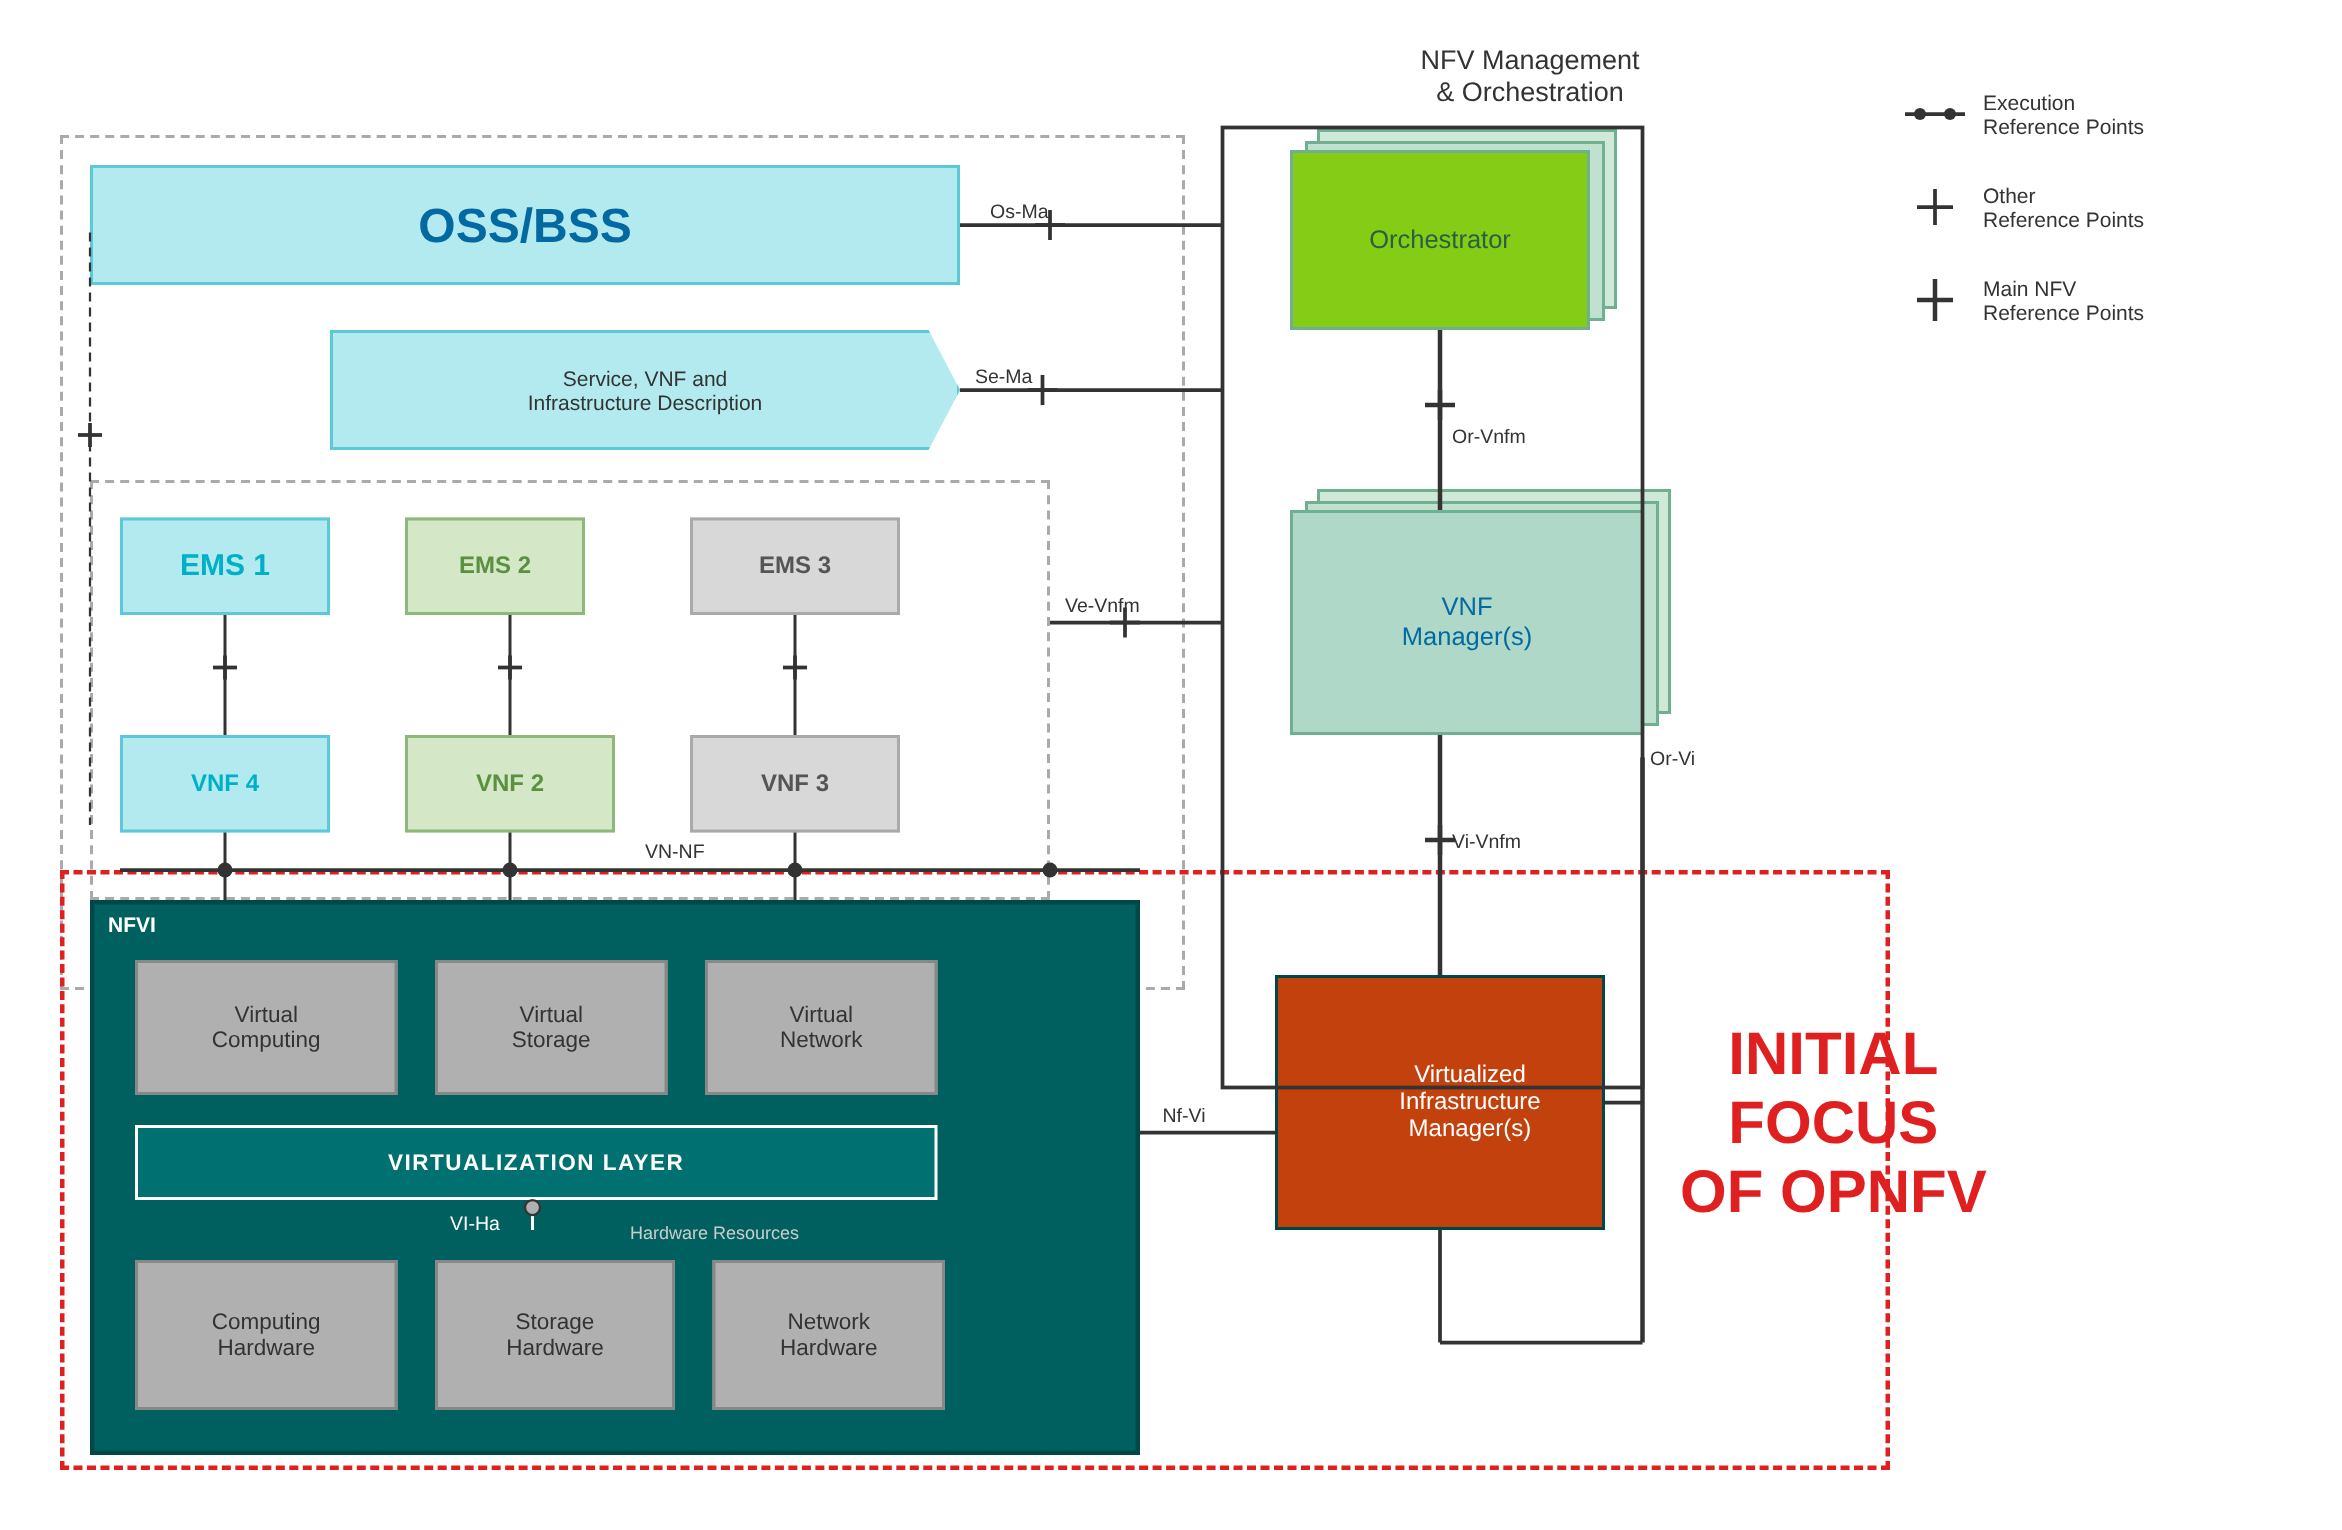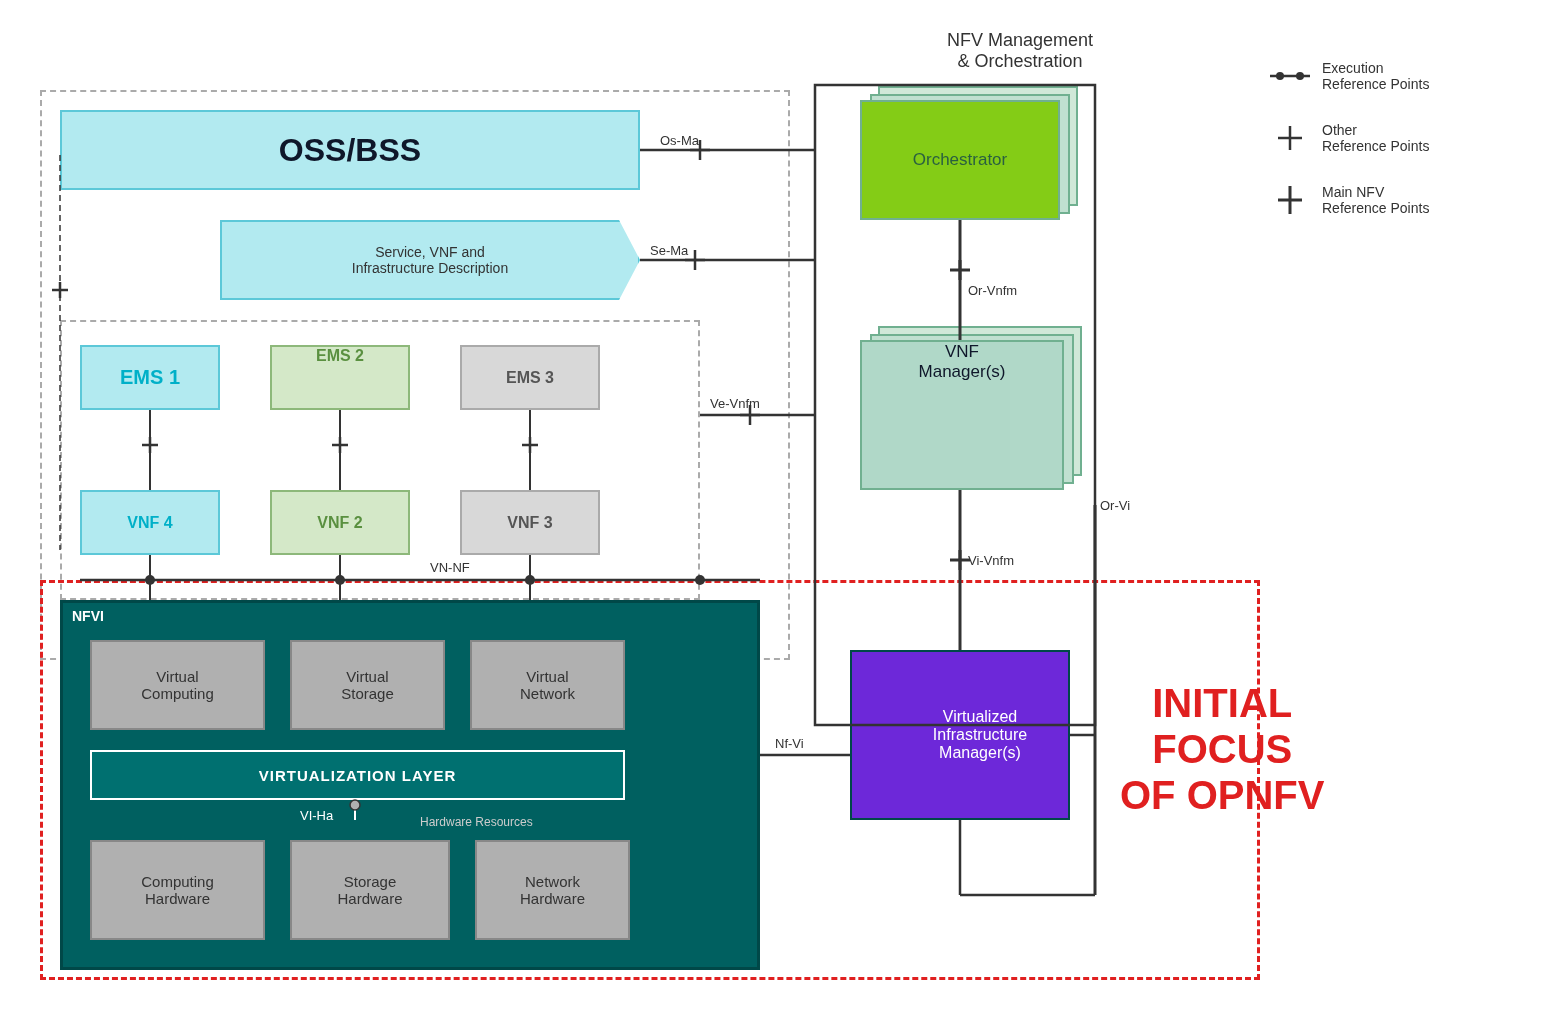--- a/index.html
+++ b/index.html
@@ -26,21 +26,21 @@
       height: 80px;
       background: #b2eaf0;
       border: 2px solid #5cc8d8;
       display: flex;
       align-items: center;
       justify-content: center;
     }
     .oss-bss-label {
       font-size: 32px;
       font-weight: bold;
-      color: #0f172a;
+      color: #0369a1;
     }
 
     
     .service-desc {
       position: absolute;
       top: 220px;
       left: 220px;
       width: 420px;
       height: 80px;
       background: #b2eaf0;
@@ -74,25 +74,25 @@
       height: 65px;
       background: #b2eaf0;
       border: 2px solid #5cc8d8;
       display: flex; align-items: center; justify-content: center;
       font-size: 20px; font-weight: bold; color: #00b0c8;
     }
     .ems2 {
       position: absolute;
       top: 345px;
       left: 270px;
-      width: 140px;
+      width: 120px;
       height: 65px;
       background: #d4e8c8;
       border: 2px solid #8db87a;
-      display: flex; justify-content: center;
+      display: flex; align-items: center; justify-content: center;
       font-size: 16px; font-weight: bold; color: #5a9040;
     }
     .ems3 {
       position: absolute;
       top: 345px;
       left: 460px;
       width: 140px;
       height: 65px;
       background: #d8d8d8;
       border: 2px solid #aaa;
@@ -331,27 +331,27 @@
       background: #d0e8d8;
       border: 2px solid #70b090;
       z-index: -2;
     }
 
     
     .vnf-manager {
       position: absolute;
       top: 340px;
       left: 860px;
-      width: 204px;
+      width: 236px;
       height: 150px;
       background: #b0d8c8;
       border: 2px solid #70b090;
-      display: flex; justify-content: center;
+      display: flex; align-items: center; justify-content: center;
       font-size: 17px;
-      color: #0f172a;
+      color: #0369a1;
       font-weight: 500;
       text-align: center;
     }
     .vnf-manager::before {
       content: '';
       position: absolute;
       top: -8px; left: 8px;
       width: 100%; height: 100%;
       background: #c0e0d0;
       border: 2px solid #70b090;
@@ -367,21 +367,21 @@
       z-index: -2;
     }
 
     
     .vim {
       position: absolute;
       top: 650px;
       left: 850px;
       width: 220px;
       height: 170px;
-      background: #6d28d9;
+      background: #c2410c;
       border: 2px solid #004848;
       display: flex; align-items: center; justify-content: center;
       text-align: center;
       font-size: 16px;
       color: #fff;
       font-weight: 500;
       padding-left: 40px;
     }
 
     

